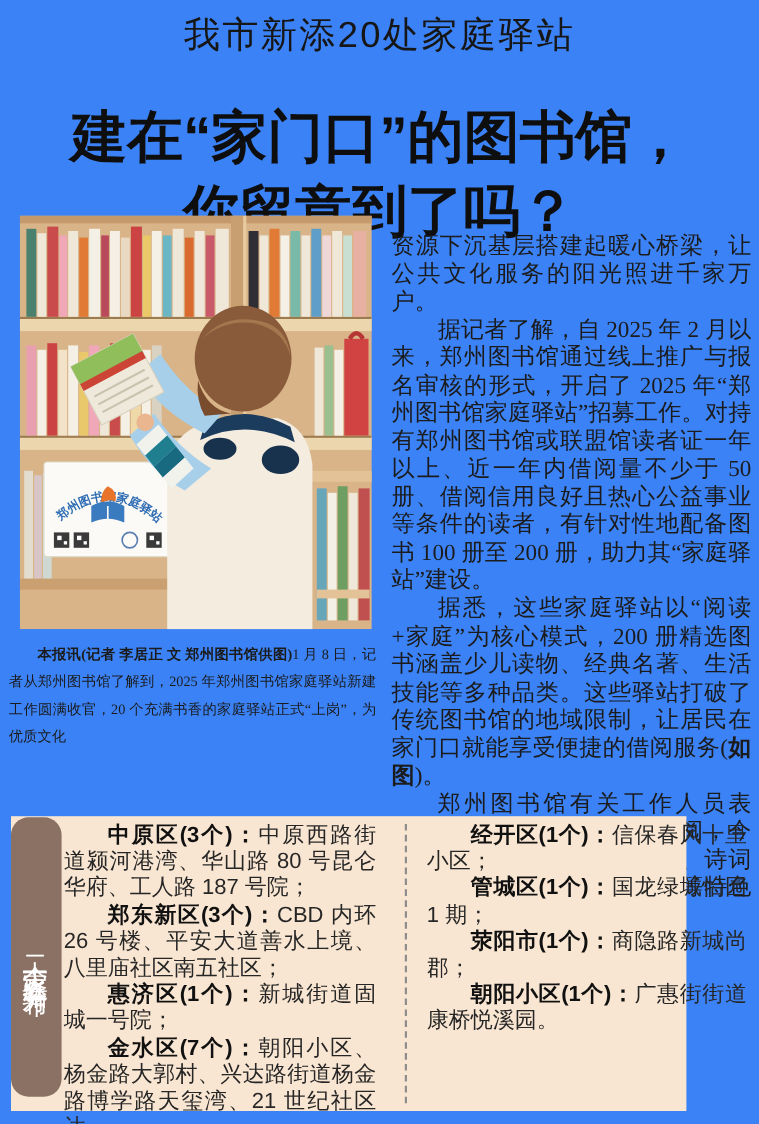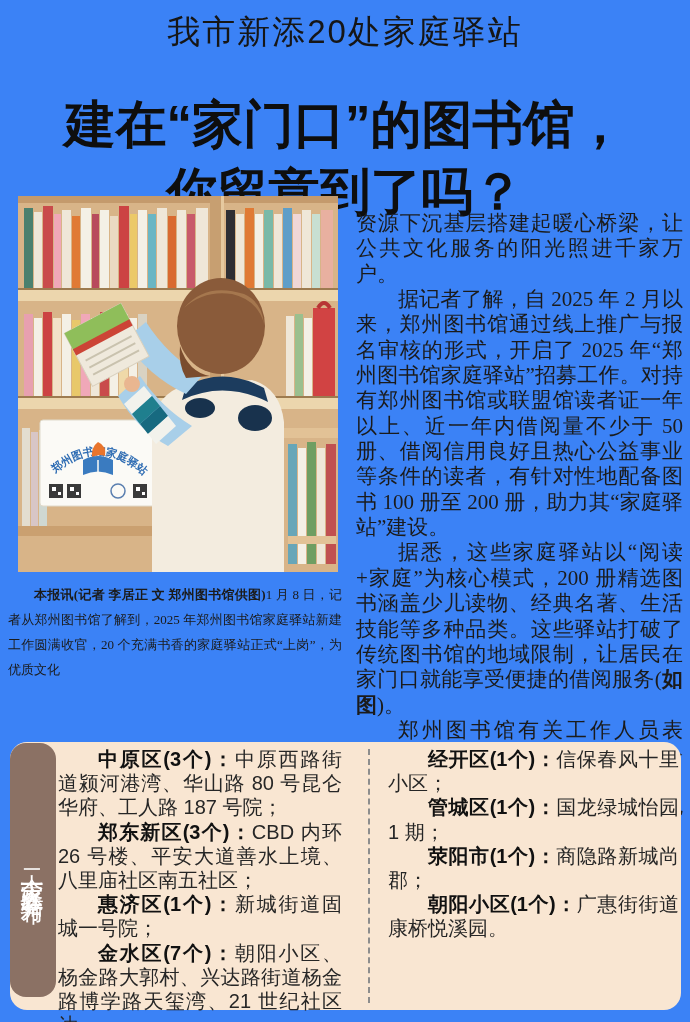--- a/index.html
+++ b/index.html
@@ -31,23 +31,22 @@
   .body-col {
     position:absolute; left:356px; top:191px; width:327px;
     font-size:21px; line-height:25.35px; text-align:justify; text-justify:inter-character;
     color:#1b1b1b;
   }
   .body-col p { text-indent:2em; }
   .body-col p.noind { text-indent:0;margin-top:20px; }
   .b { font-weight:700; }
 
   .dist-box {
-    position:absolute; left:10px; top:742px; width:671px; height:268px;
+    position:absolute; left:10px; top:742px; width:614px; height:268px;
     background:var(--box-bg,#f9e6d2);
-    border-radius:17px;
   }
   .dist-tab {
     position:absolute; left:0px; top:1px; width:46px; height:254px;
     background:var(--tab-bg,#8b7164); border-radius:16px;
     color:#fff; font-family:"Liberation Sans", sans-serif; font-weight:500;
     writing-mode:vertical-rl; text-orientation:upright;
     font-size:23px; letter-spacing:4px; text-align:center;
     display:flex; align-items:center; justify-content:center;
   }
   .dist-col {

